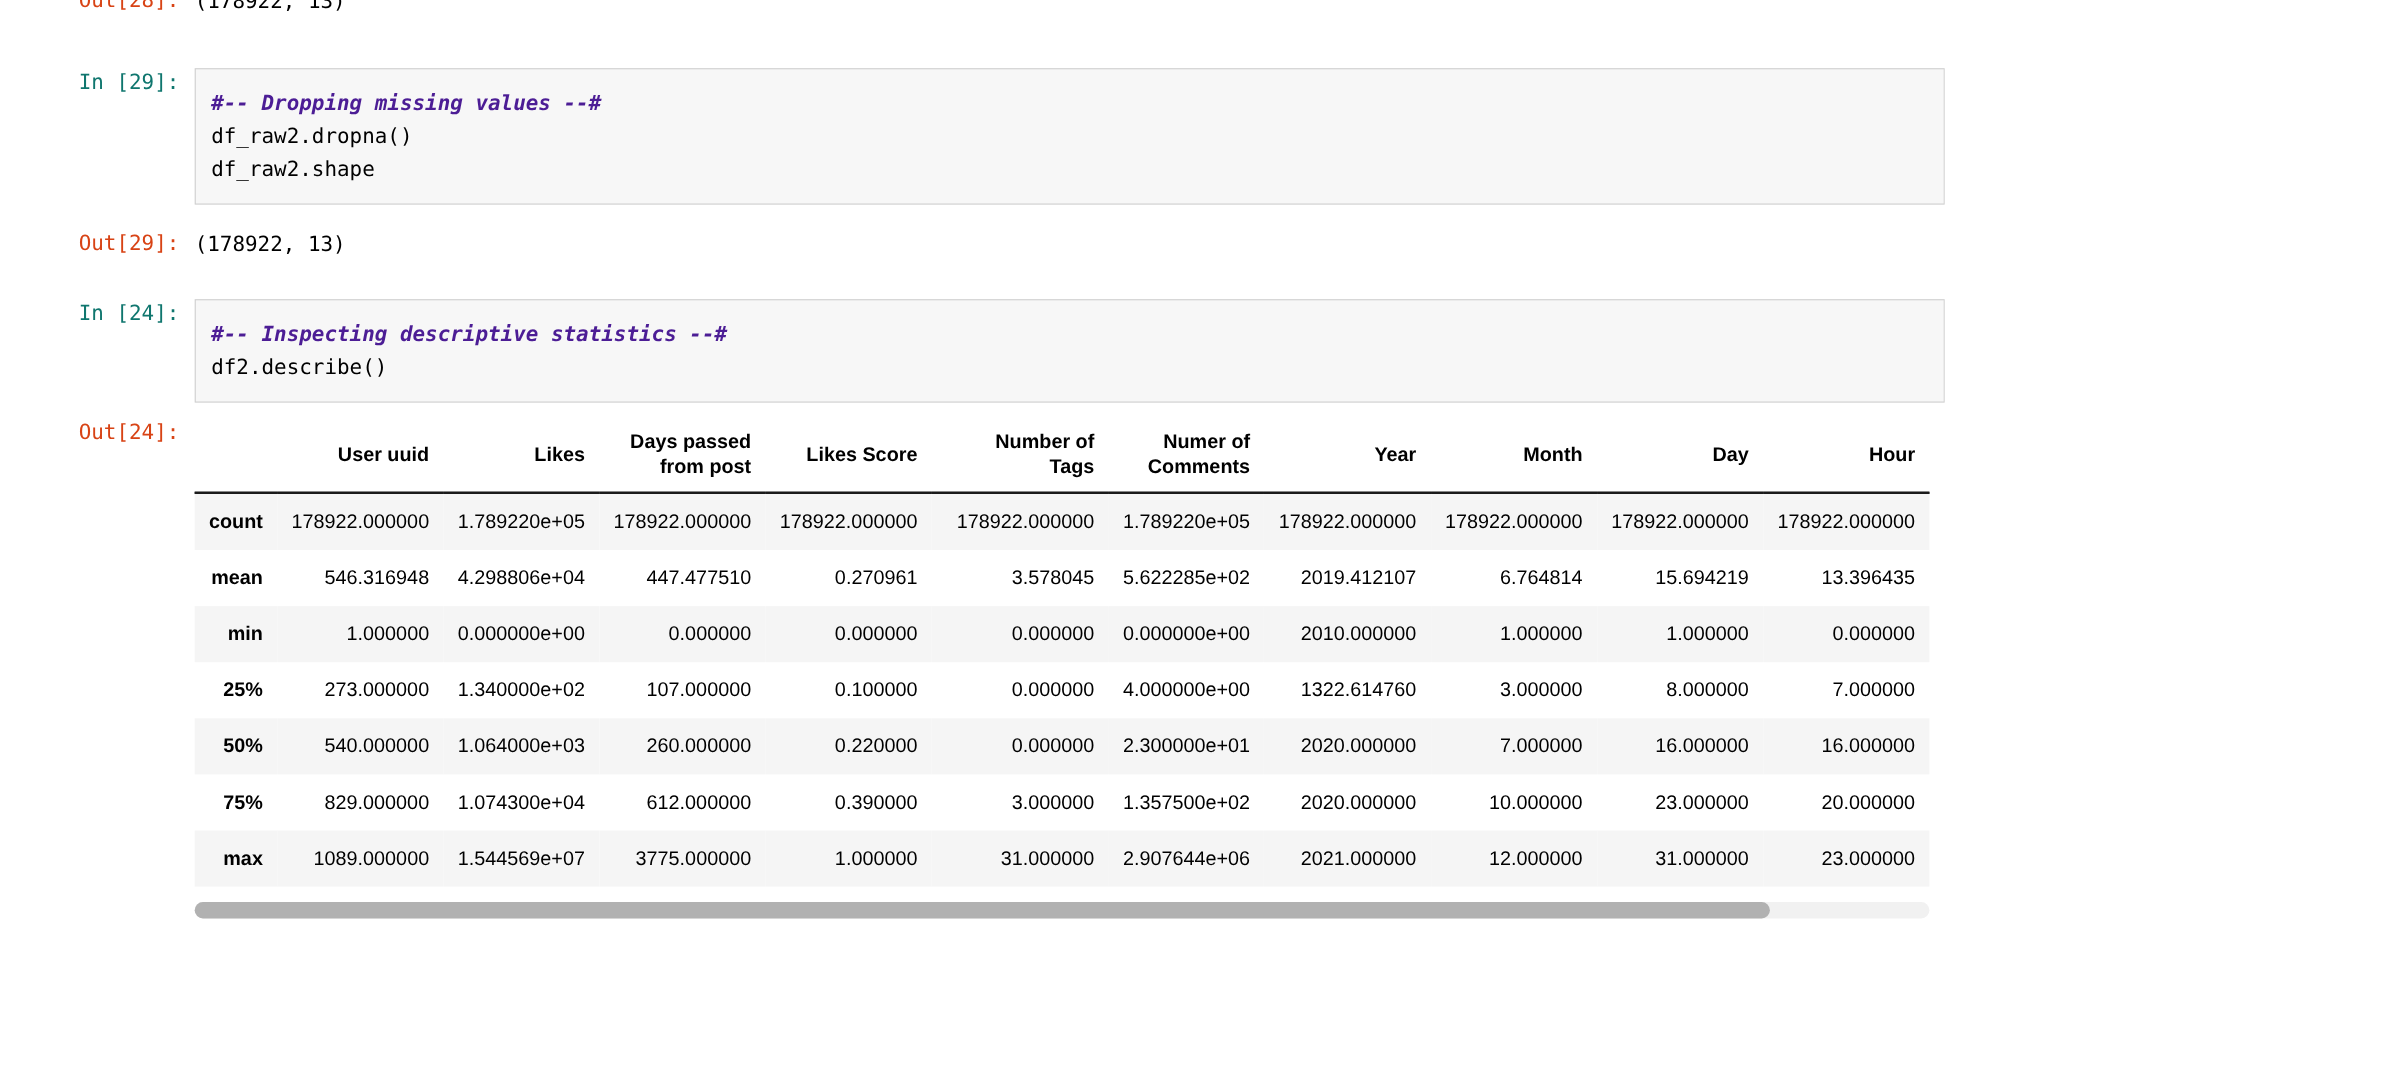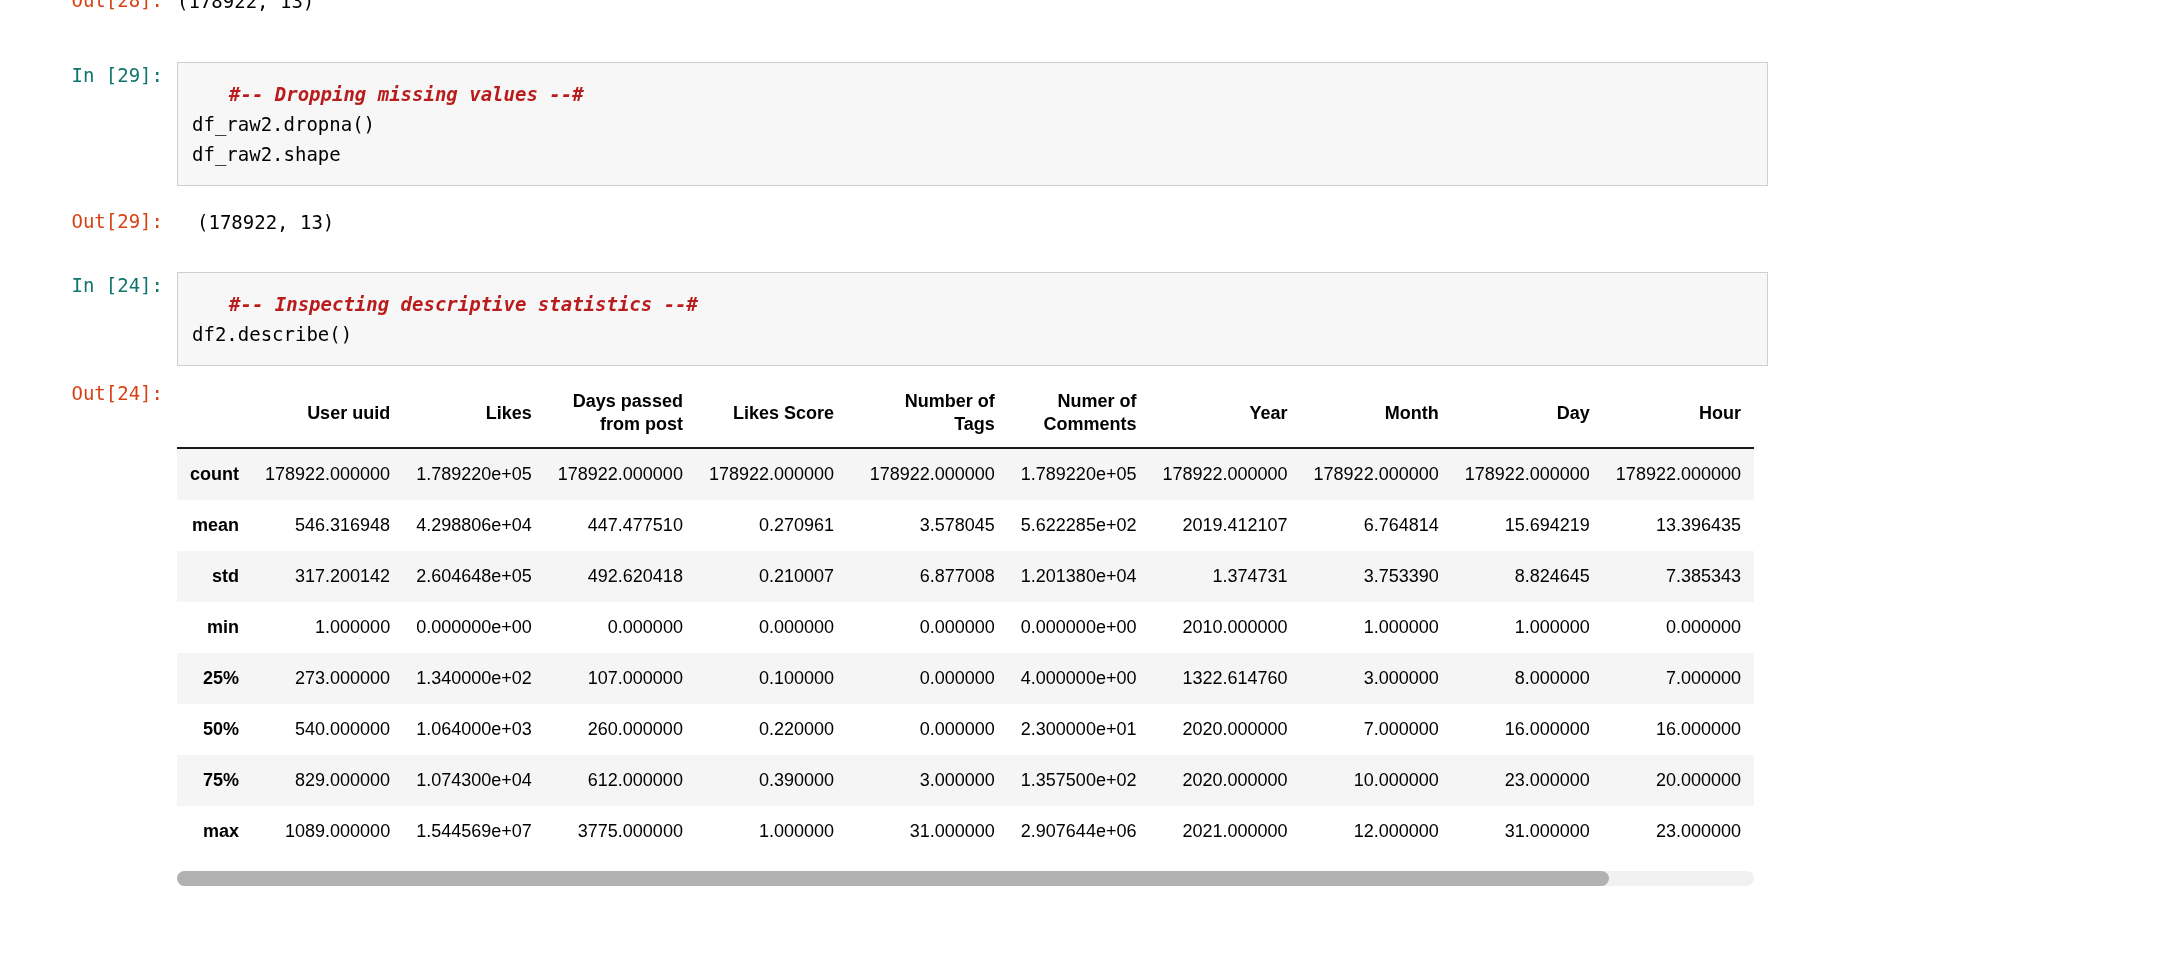--- a/index.html
+++ b/index.html
@@ -51,36 +51,35 @@
     border: 1px solid #cfcfcf;
     padding: 16px 10px 16px 14px;
     font-family: "DejaVu Sans Mono", "Liberation Mono", monospace;
     font-size: 19px;
     line-height: 30px;
     color: #000000;
     cursor: text;
   }
   .code-line { white-space: pre; }
   .cm-comment {
-    color: #b91c1c;
+    color: #4c1d95;
     font-style: italic;
     font-weight: bold;
-    margin-left: 37px;
   }
 
   .out-text {
     font-family: "DejaVu Sans Mono", "Liberation Mono", monospace;
     font-size: 19px;
     line-height: 26px;
     color: #000000;
     padding-top: 1px;
   }
 
   .gap-a { height: 46px; }
-  .row-out29 { margin-top: 22px; gap: 20px; }
+  .row-out29 { margin-top: 22px; }
   .row-in24 { margin-top: 37px; }
   .row-out24 { margin-top: 14px; }
 
   
   .df-wrap { padding-right: 14px; }
   table.dataframe {
     border-collapse: collapse;
     width: 100%;
     font-size: 18px;
     color: #000000;
@@ -206,33 +205,20 @@
                 <td>447.477510</td>
                 <td>0.270961</td>
                 <td>3.578045</td>
                 <td>5.622285e+02</td>
                 <td>2019.412107</td>
                 <td>6.764814</td>
                 <td>15.694219</td>
                 <td>13.396435</td>
               </tr>
               <tr>
-                <th>std</th>
-                <td>317.200142</td>
-                <td>2.604648e+05</td>
-                <td>492.620418</td>
-                <td>0.210007</td>
-                <td>6.877008</td>
-                <td>1.201380e+04</td>
-                <td>1.374731</td>
-                <td>3.753390</td>
-                <td>8.824645</td>
-                <td>7.385343</td>
-              </tr>
-              <tr>
                 <th>min</th>
                 <td>1.000000</td>
                 <td>0.000000e+00</td>
                 <td>0.000000</td>
                 <td>0.000000</td>
                 <td>0.000000</td>
                 <td>0.000000e+00</td>
                 <td>2010.000000</td>
                 <td>1.000000</td>
                 <td>1.000000</td>

